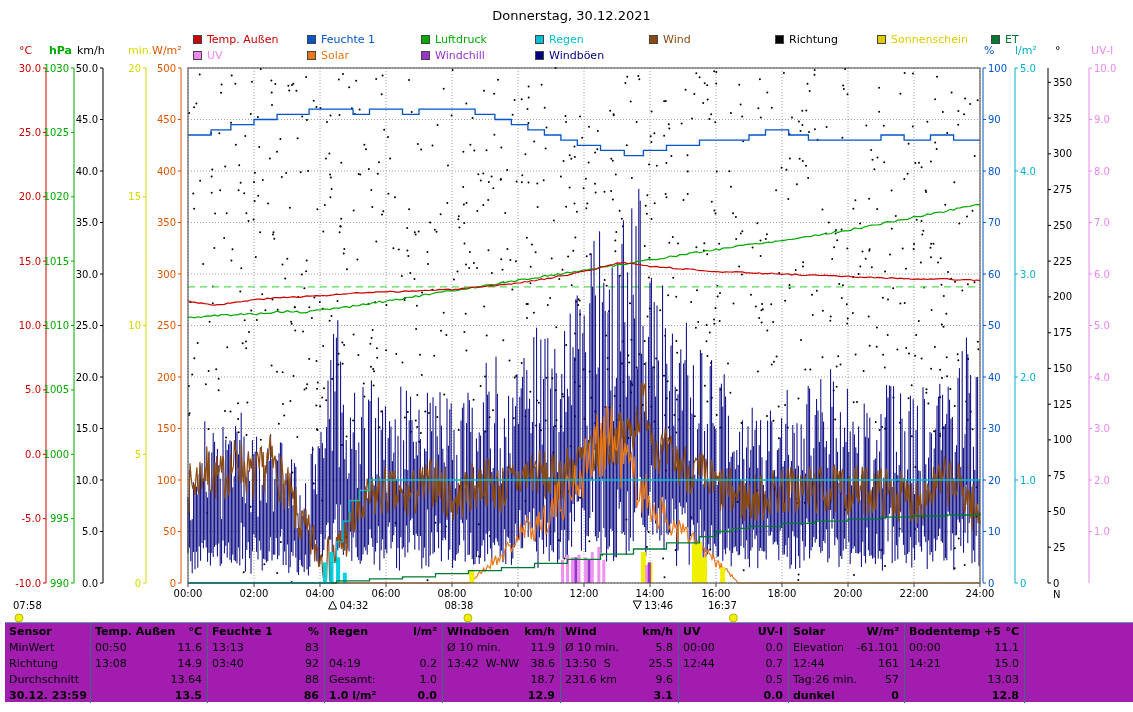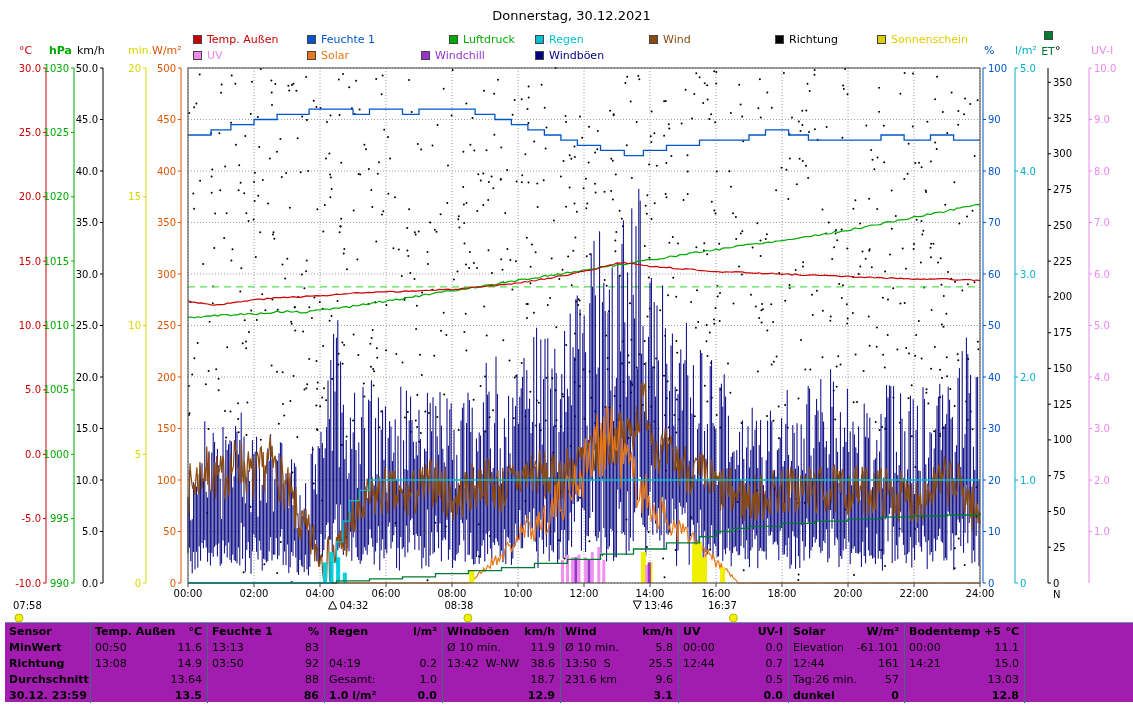--- a/index.html
+++ b/index.html
@@ -11,58 +11,58 @@
   .leg-sq{width:9px;height:9px;border:1px solid #444;display:inline-block;flex:0 0 auto}
   #axis-units{position:absolute;top:0;left:0}
   .unit-h{position:absolute;top:44px;font-size:11px;white-space:nowrap}
   #chart{position:absolute;left:0;top:60px}
   svg text{font-family:"DejaVu Sans",sans-serif}
   #stats{position:absolute;left:0;top:622px;width:1133px;height:80px;background:#a21caf;border-top:1px solid #6699aa;
          display:grid;grid-template-columns:86px 117px 117px 118px 118px 118px 110px 116px 120px 1fr;grid-auto-rows:16px;font-size:11px;color:#000}
   .cell{display:flex;justify-content:space-between;align-items:center;padding:0 5px 0 4px;border-right:1px solid #3d6b80;white-space:pre;overflow:hidden}
   .cell.nob{border-right:none}
   .hdr{font-weight:bold}
-  .namecell{font-weight:bold}
+  .namecell{font-weight:normal}
   .boldrow{font-weight:bold}
 </style>
 </head>
 <body>
 
 <div class="page">
   <div class="title">Donnerstag, 30.12.2021</div>
   <div id="legend">
       <div class="leg-item" style="grid-area: 1 / 1;">
         <span class="leg-sq" style="background:#cc0000"></span>
         <span style="color:#cc0000">Temp. Außen</span>
       </div>
       <div class="leg-item" style="grid-area: 1 / 2;">
         <span class="leg-sq" style="background:#0055cc"></span>
         <span style="color:#0055cc">Feuchte 1</span>
       </div>
-      <div class="leg-item" style="grid-area: 1 / 3; margin-left: 28px;">
+      <div class="leg-item" style="grid-area: 1 / 3;">
         <span class="leg-sq" style="background:#00aa00"></span>
         <span style="color:#00aa00">Luftdruck</span>
       </div>
       <div class="leg-item" style="grid-area: 1 / 4;">
         <span class="leg-sq" style="background:#00c0d0"></span>
         <span style="color:#00c0d0">Regen</span>
       </div>
       <div class="leg-item" style="grid-area: 1 / 5;">
         <span class="leg-sq" style="background:#8a4a10"></span>
         <span style="color:#8a4a10">Wind</span>
       </div>
       <div class="leg-item" style="grid-area: 1 / 6; padding-left: 12px;">
         <span class="leg-sq" style="background:#000000"></span>
         <span style="color:#000000">Richtung</span>
       </div>
       <div class="leg-item" style="grid-area: 1 / 7;">
         <span class="leg-sq" style="background:#ddcc00"></span>
         <span style="color:#ddcc00">Sonnenschein</span>
       </div>
-      <div class="leg-item" style="grid-area: 1 / 8; flex-direction: column;">
+      <div class="leg-item" style="grid-area: 1 / 8;">
         <span class="leg-sq" style="background:#007a33"></span>
         <span style="color:#007a33">ET</span>
       </div>
       <div class="leg-item" style="grid-area: 2 / 1;">
         <span class="leg-sq" style="background:#ee88ee"></span>
         <span style="color:#ee88ee">UV</span>
       </div>
       <div class="leg-item" style="grid-area: 2 / 2;">
         <span class="leg-sq" style="background:#e87818"></span>
         <span style="color:#e87818">Solar</span>
@@ -1933,21 +1933,21 @@
       <div class="cell"><span>13:13</span><span>83</span></div>
       <div class="cell"><span></span><span></span></div>
       <div class="cell"><span>Ø 10 min.</span><span>11.9</span></div>
       <div class="cell"><span>Ø 10 min.</span><span>5.8</span></div>
       <div class="cell"><span>00:00</span><span>0.0</span></div>
       <div class="cell"><span>Elevation</span><span>-61.101</span></div>
       <div class="cell"><span>00:00</span><span>11.1</span></div>
       <div class="cell nob"></div>
       <div class="cell namecell"><span>Richtung</span></div>
       <div class="cell"><span>13:08</span><span>14.9</span></div>
-      <div class="cell"><span>03:50</span><span>92</span></div>
+      <div class="cell"><span>03:40</span><span>92</span></div>
       <div class="cell"><span>04:19</span><span>0.2</span></div>
       <div class="cell"><span>13:42  W-NW</span><span>38.6</span></div>
       <div class="cell"><span>13:50  S</span><span>25.5</span></div>
       <div class="cell"><span>12:44</span><span>0.7</span></div>
       <div class="cell"><span>12:44</span><span>161</span></div>
       <div class="cell"><span>14:21</span><span>15.0</span></div>
       <div class="cell nob"></div>
       <div class="cell namecell"><span>Durchschnitt</span></div>
       <div class="cell"><span></span><span>13.64</span></div>
       <div class="cell"><span></span><span>88</span></div>

